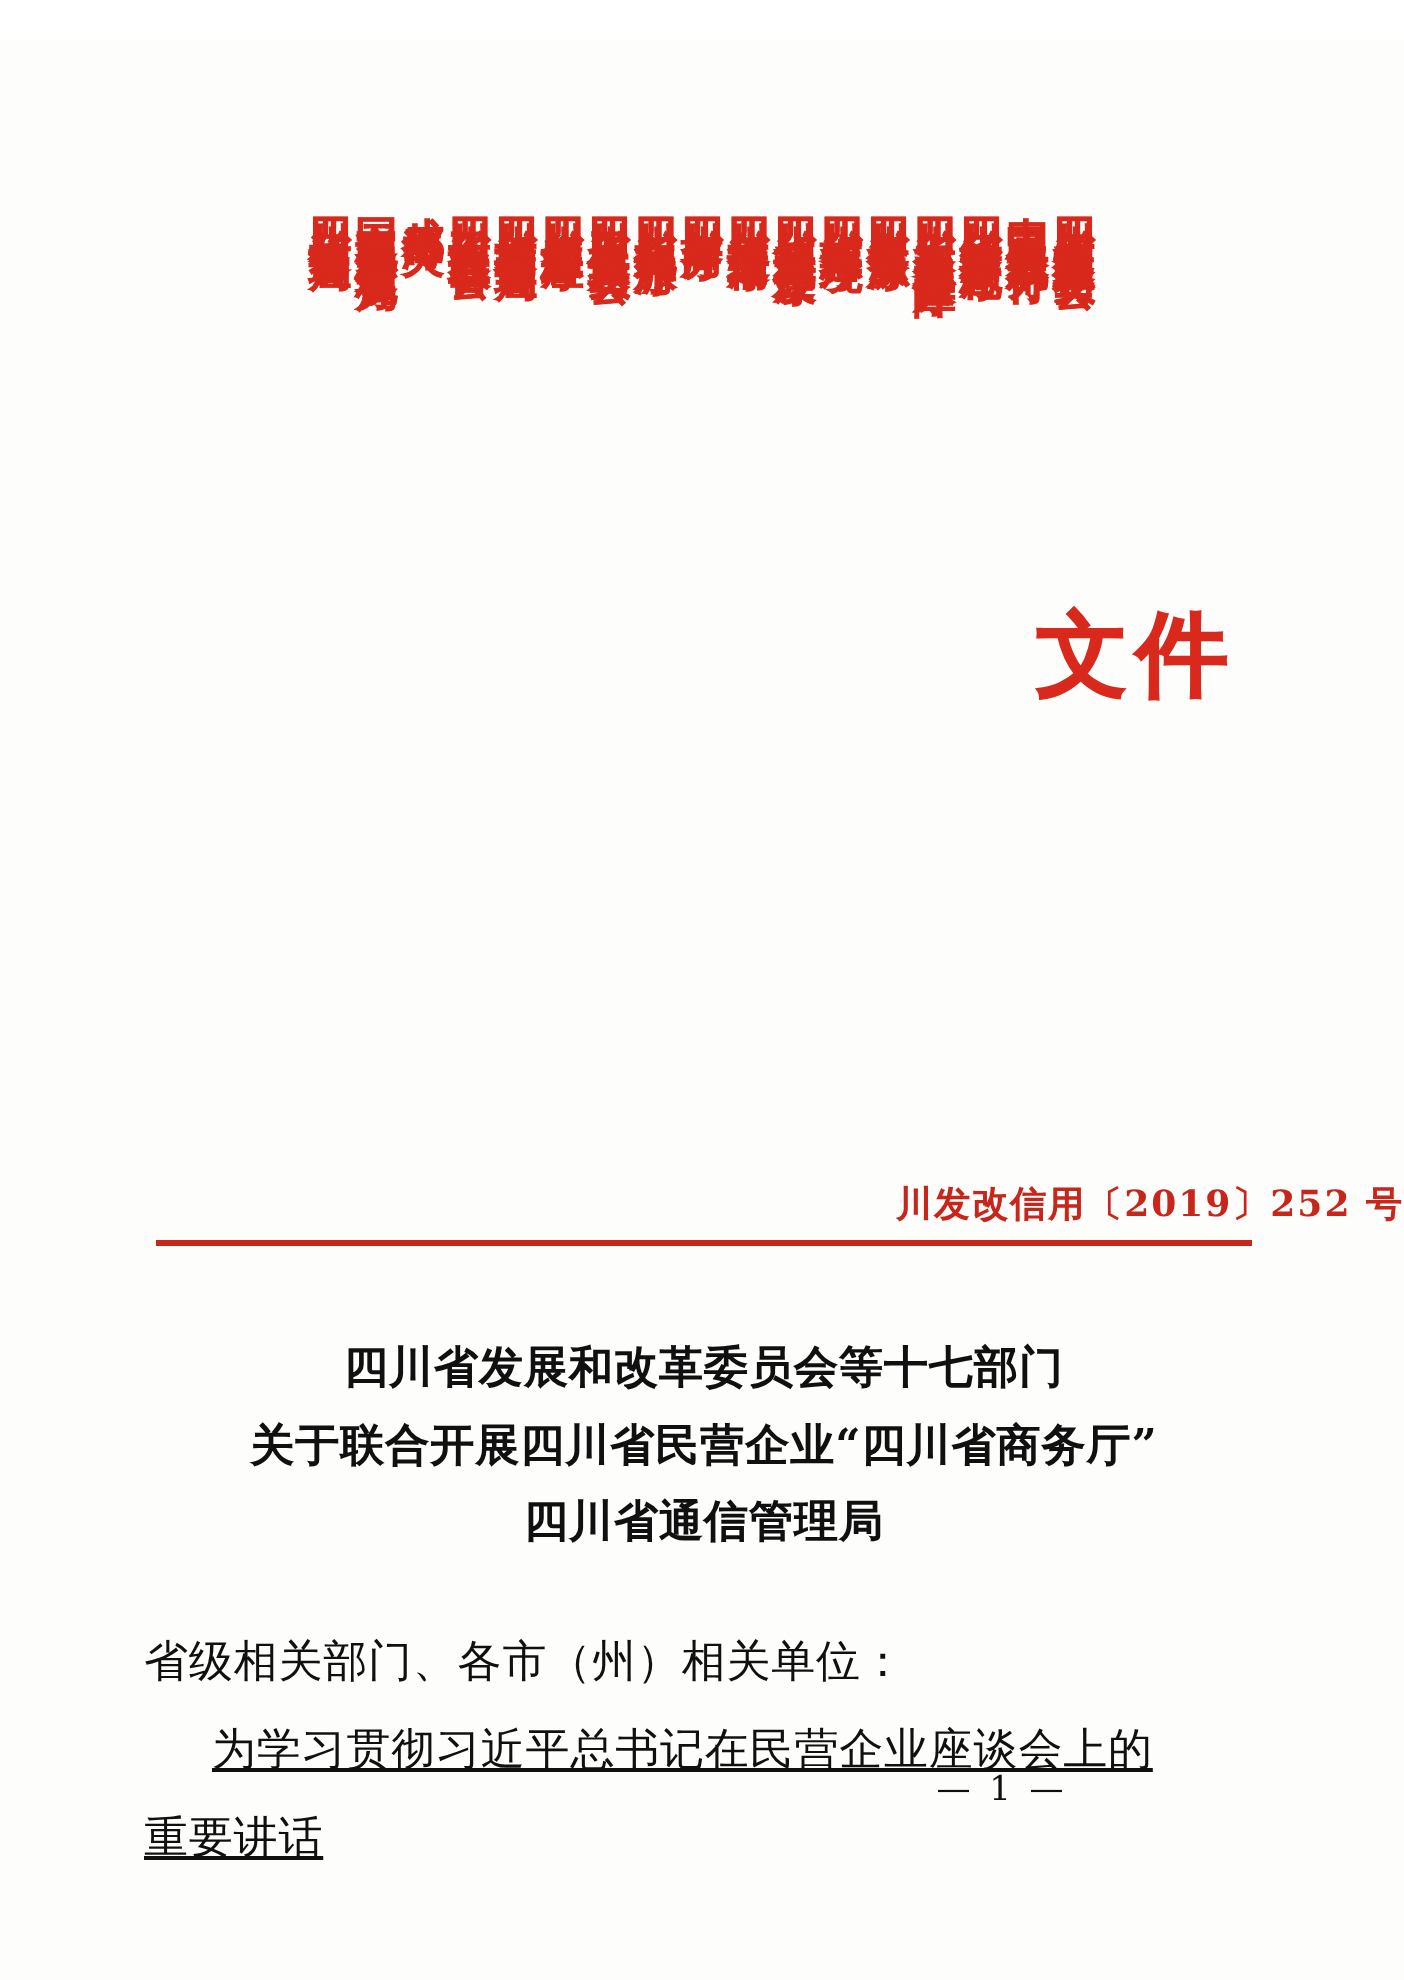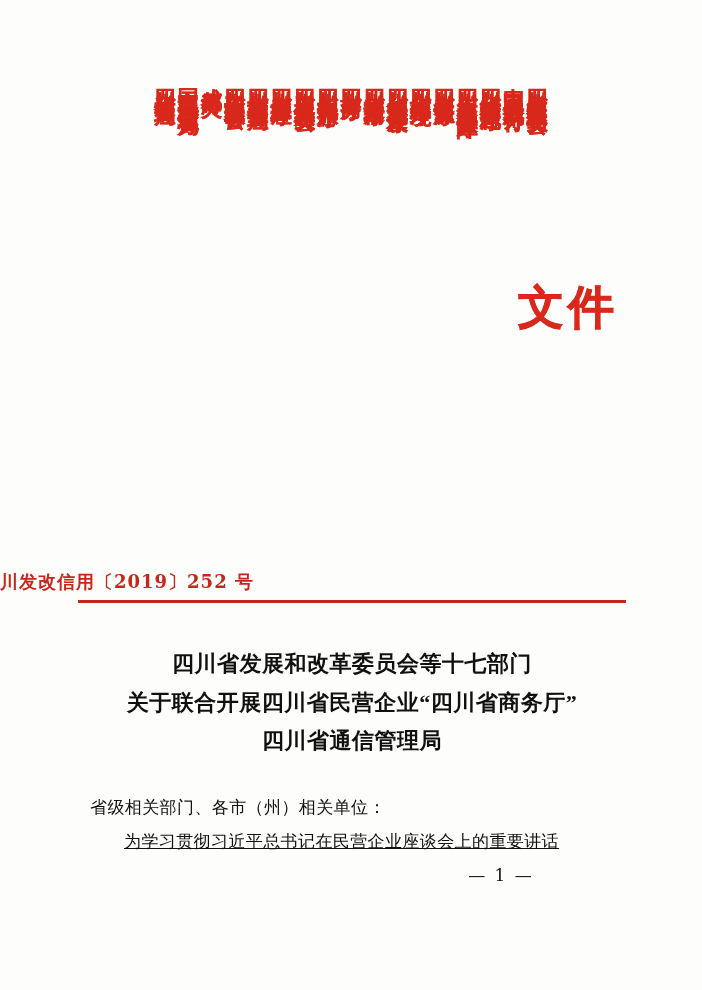--- a/index.html
+++ b/index.html
@@ -12,20 +12,21 @@
     height: 990px;
     position: relative;
     font-family: "Liberation Serif", "DejaVu Serif", serif;
     overflow: hidden;
   }
 
   .page {
     position: absolute;
     inset: 0;
     background: #fdfdfb;
+    margin-top: 20px;
   }
 
   
   .letterhead {
     position: absolute;
     left: 78px;
     top: 72px;
     width: 548px;
     height: 470px;
     color: #d8291c;
@@ -68,21 +69,21 @@
     color: #d8291c;
     -webkit-text-stroke: 0.8px #d8291c;
   }
 
   
   .docnum {
     position: absolute;
     left: 0;
     right: 0;
     top: 570px;
-    text-align: left;
+    text-align: right;
     font-family: "DejaVu Serif", "Liberation Serif", serif;
     font-size: 18px;
     font-weight: 700;
     color: #c8261b;
     letter-spacing: 1px;
   }
 
   .red-rule {
     position: absolute;
     left: 78px;
@@ -99,30 +100,30 @@
     top: 645px;
     width: 548px;
     text-align: center;
     font-family: "DejaVu Serif", "Liberation Serif", serif;
     font-size: 22px;
     font-weight: 700;
     line-height: 1.75;
     color: #101010;
     letter-spacing: 0.5px;
   }
-  .title div { white-space: nowrap; font-family: Liberation Serif, serif; }
+  .title div { white-space: nowrap; }
 
   
   .body-text {
     position: absolute;
-    left: 90px;
+    left: 72px;
     top: 790px;
     width: 522px;
     font-family: "DejaVu Serif", "Liberation Serif", serif;
-    font-size: 17px;
+    font-size: 22px;
     line-height: 2.0;
     color: #101010;
     letter-spacing: 0.4px;
   }
   .indent { text-indent: 34px; text-decoration: underline; }
 
   .page-number {
     position: absolute;
     left: 0;
     right: 0;

